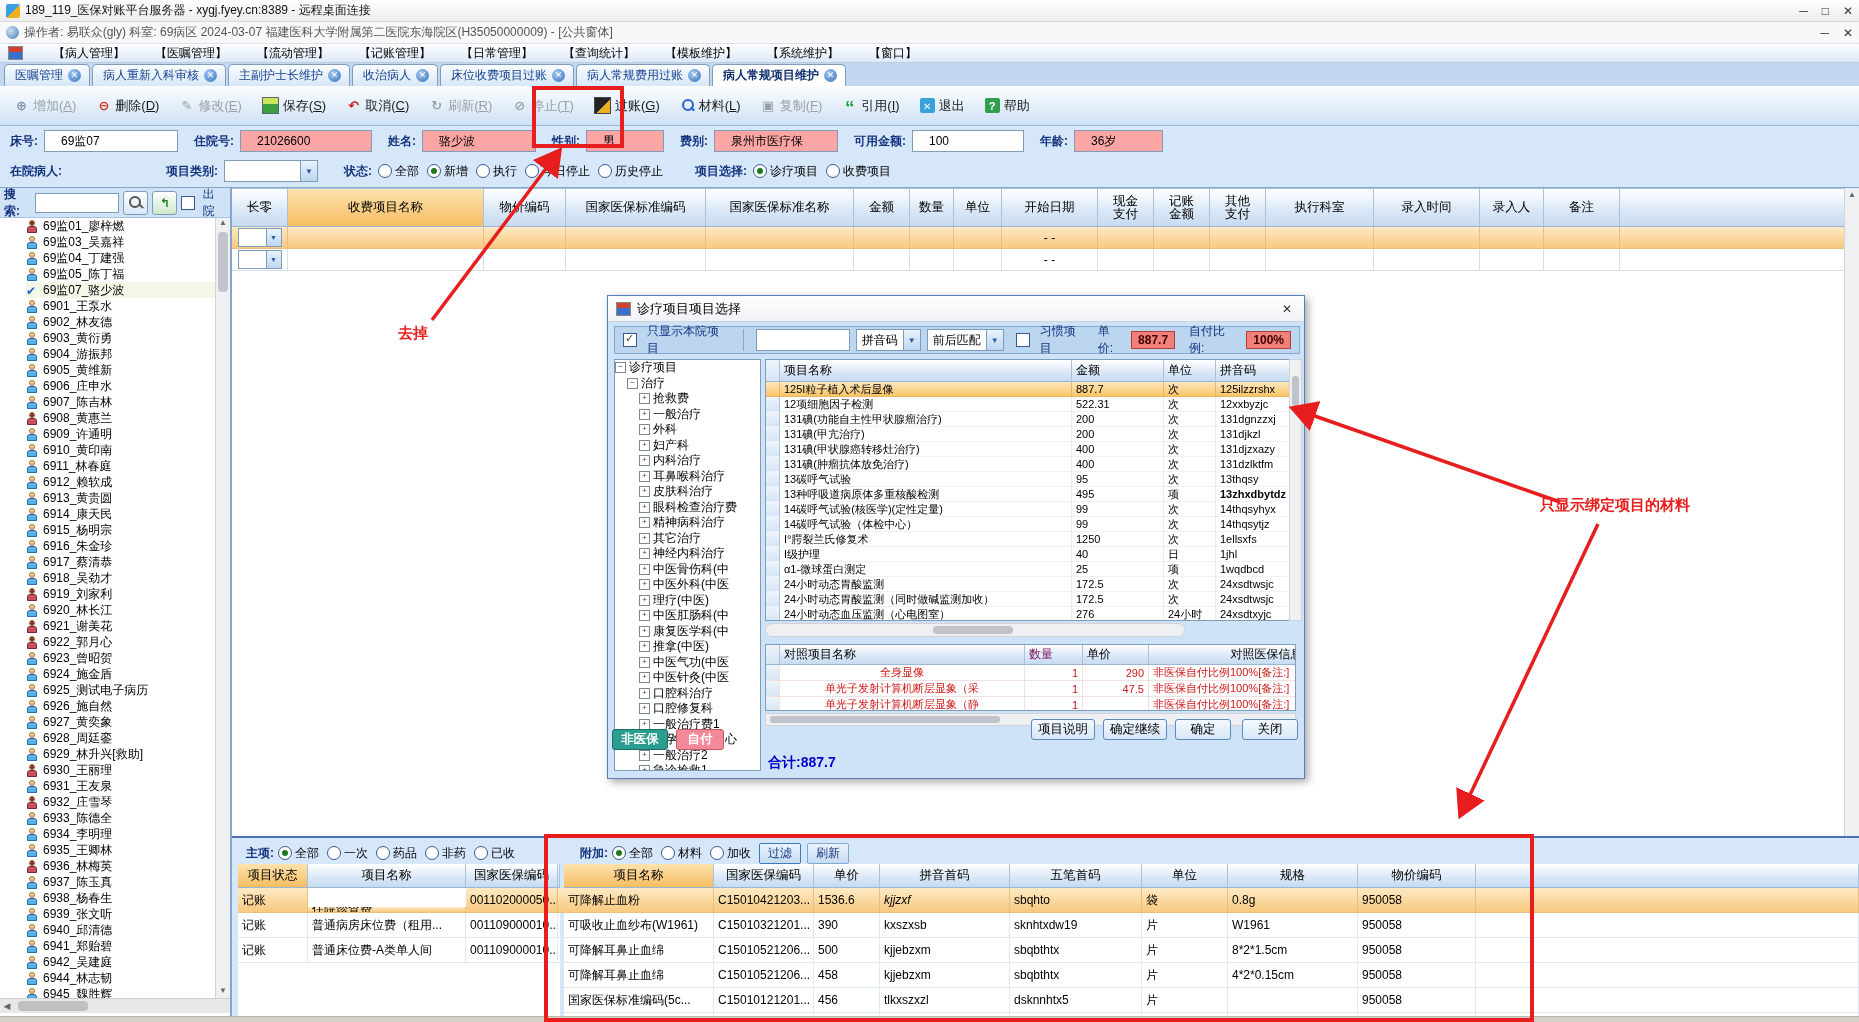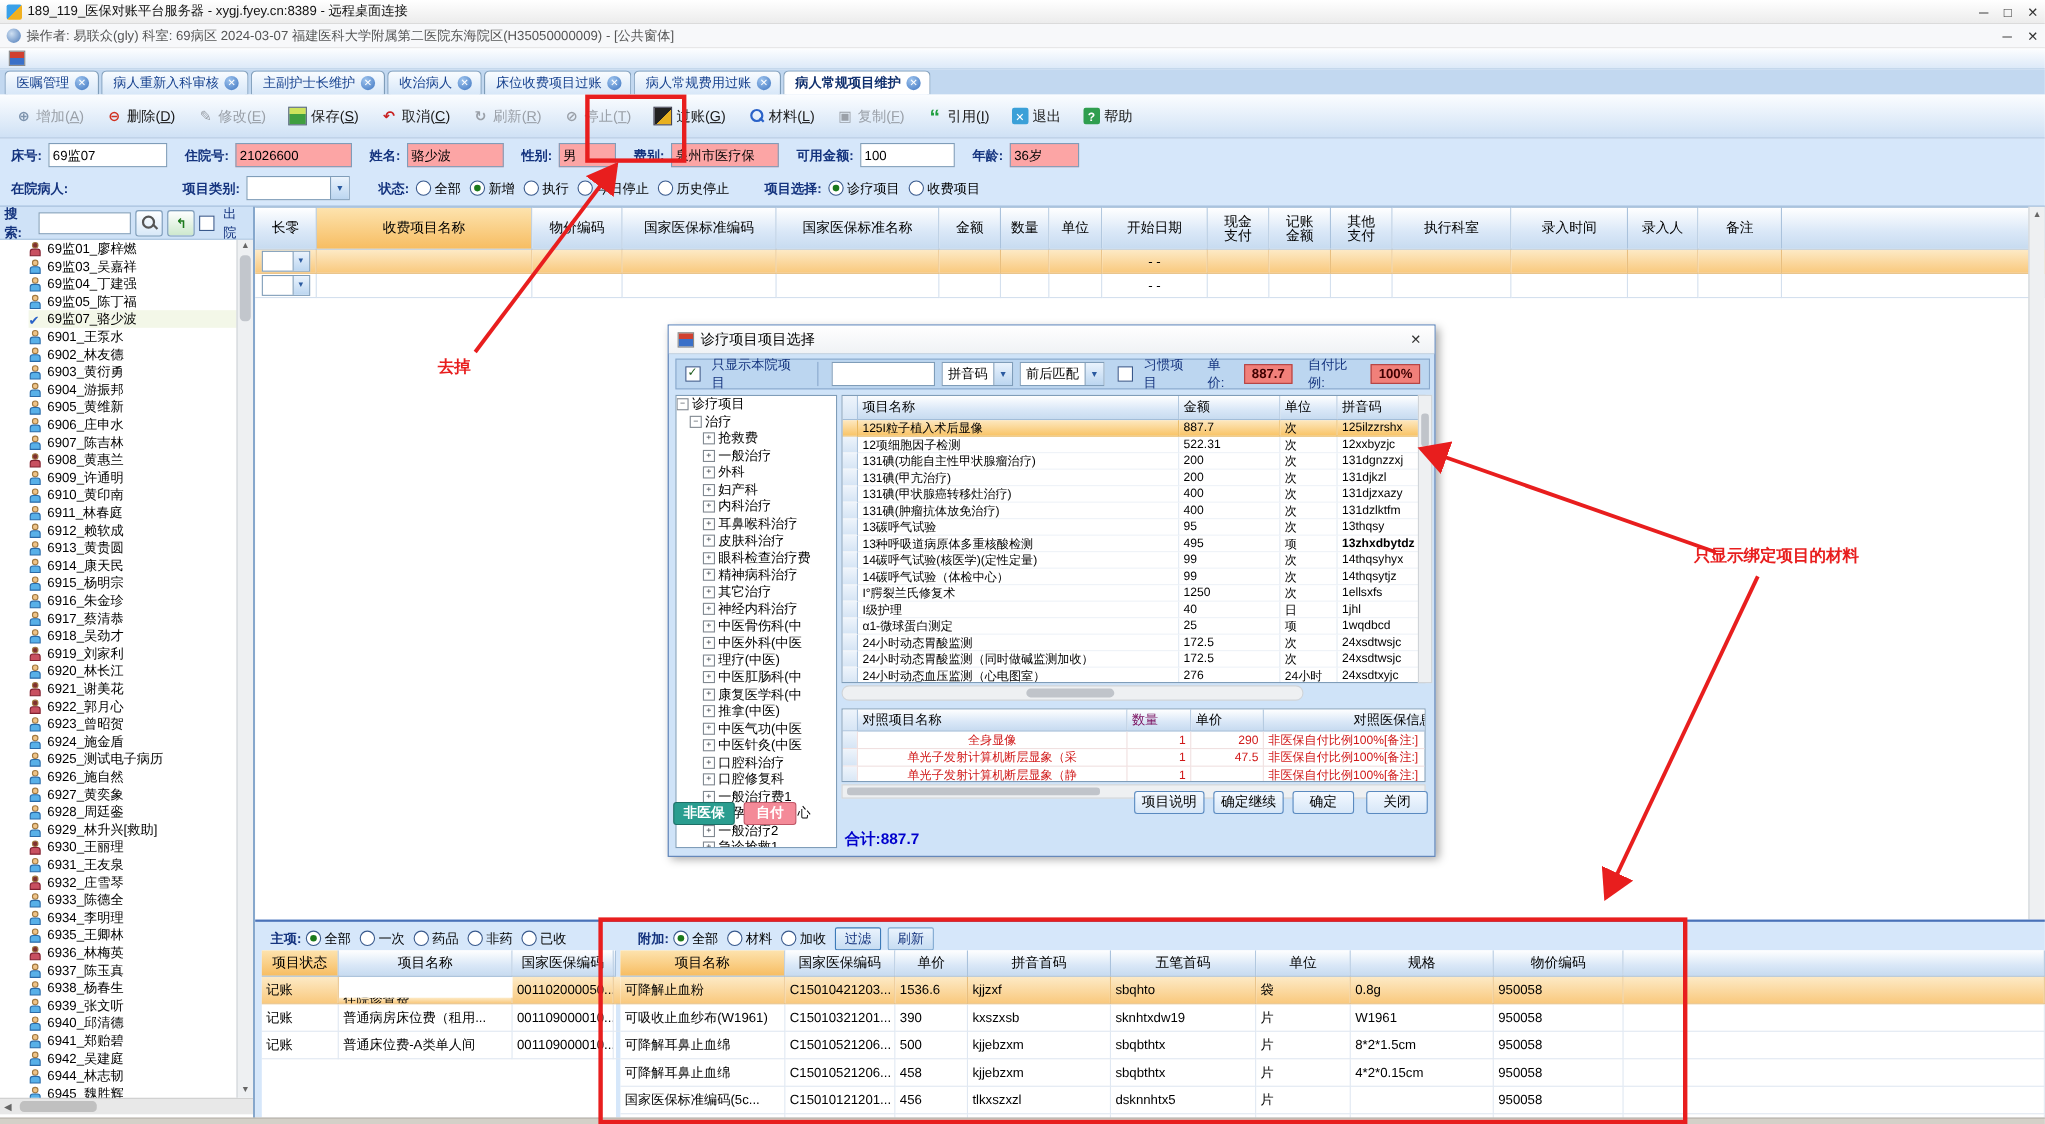--- a/index.html
+++ b/index.html
@@ -52,21 +52,21 @@
   .tbico[data-icon="copy"]::before{content:"▣";color:#9aa0a8;}
   .tbico[data-icon="quote"]::before{content:"“";color:#1f9e3f;font-size:19px;line-height:19px;}
   .tbico[data-icon="exit"]{background:#3aa0d8;border-radius:2px;}
   .tbico[data-icon="exit"]::before{content:"✕";color:#fff;font-size:10px;}
   .tbico[data-icon="help"]{background:#2f9e4f;border-radius:2px;}
   .tbico[data-icon="help"]::before{content:"?";color:#fff;font-size:11px;}
   
   .formarea{left:0;top:126px;width:1859px;height:62px;background:#d6e7fa;border-bottom:1px solid #86a7cc;box-sizing:border-box;}
   .frow{display:flex;align-items:center;height:30px;padding:0 10px;gap:6px;}
   .frow .lbl{color:#14337e;font-weight:bold;white-space:nowrap;}
-  .fld{height:18px;border:1px solid #7f9db9;background:#fff;padding:1px 3px;display:flex;align-items:center;
+  .fld{height:18px;border:1px solid #7f9db9;background:#fff;padding:1px 16px;display:flex;align-items:center;
        font-size:12px;color:#000;box-sizing:content-box;}
   .fld.pink{background:#fca5a5;}
   .combo{height:20px;border:1px solid #7f9db9;background:#fff;display:flex;align-items:stretch;}
   .combo .cbody{flex:1;}
   .combo .cbtn{width:16px;background:linear-gradient(#eaf3fd,#bcd6f0);border-left:1px solid #7f9db9;
                color:#2a5aa0;font-size:8px;display:flex;align-items:center;justify-content:center;}
   .radio{width:12px;height:12px;border:1px solid #39598c;border-radius:50%;background:#fff;display:inline-block;
          position:relative;vertical-align:-2px;margin-right:3px;}
   .radio.on::after{content:"";position:absolute;left:3px;top:3px;width:6px;height:6px;border-radius:50%;background:#1c7a1c;}
   .ckbox{width:12px;height:12px;border:1px solid #39598c;background:#fff;display:inline-block;position:relative;
@@ -199,20 +199,31 @@
 <div class="abs oprow">
   <span class="keyico"></span>
   <span class="ttxt">操作者: 易联众(gly)  科室: 69病区  2024-03-07  福建医科大学附属第二医院东海院区(H35050000009) - [公共窗体]</span>
   <span class="winbtns" id="op-controls">
       <span>─</span>
       <span>✕</span>
     </span>
 </div>
 <div class="abs menurow">
   <span class="mdico"></span>
+  <span id="menu-items" style="display:flex;gap:30px;">
+      <span class="mitem">【病人管理】</span>
+      <span class="mitem">【医嘱管理】</span>
+      <span class="mitem">【流动管理】</span>
+      <span class="mitem">【记账管理】</span>
+      <span class="mitem">【日常管理】</span>
+      <span class="mitem">【查询统计】</span>
+      <span class="mitem">【模板维护】</span>
+      <span class="mitem">【系统维护】</span>
+      <span class="mitem">【窗口】</span>
+    </span>
 </div>
 <div class="abs tabrow">
     <span id="tabs" style="display:flex;gap:2px;align-items:flex-end;">
       <div class="tab">
         <span>医嘱管理</span>
         <span class="tabx">✕</span>
       </div>
       <div class="tab">
         <span>病人重新入科审核</span>
         <span class="tabx">✕</span>
@@ -706,21 +717,21 @@
         <div class="bh" style="flex: 0 0 132px;">五笔首码</div>
         <div class="bh" style="flex: 0 0 86px;">单位</div>
         <div class="bh" style="flex: 0 0 130px;">规格</div>
         <div class="bh" style="flex: 0 0 118px;">物价编码</div>
         <div class="bh" style="flex: 1 1 0%;"></div>
       </div>
       <div class="brow sel">
         <div class="bc" style="flex: 0 0 150px;">可降解止血粉</div>
         <div class="bc" style="flex: 0 0 100px;">C15010421203...</div>
         <div class="bc" style="flex: 0 0 66px;">1536.6</div>
-        <div class="bc" style="flex: 0 0 130px;">kjjzxf</div>
+        <div class="bc" style="flex: 0 0 130px; font-style: italic;">kjjzxf</div>
         <div class="bc" style="flex: 0 0 132px;">sbqhto</div>
         <div class="bc" style="flex: 0 0 86px;">袋</div>
         <div class="bc" style="flex: 0 0 130px;">0.8g</div>
         <div class="bc" style="flex: 0 0 118px;">950058</div>
         <div class="bc" style="flex: 1 1 0%;"></div>
       </div>
       <div class="brow">
         <div class="bc" style="flex: 0 0 150px;">可吸收止血纱布(W1961)</div>
         <div class="bc" style="flex: 0 0 100px;">C15010321201...</div>
         <div class="bc" style="flex: 0 0 66px;">390</div>

